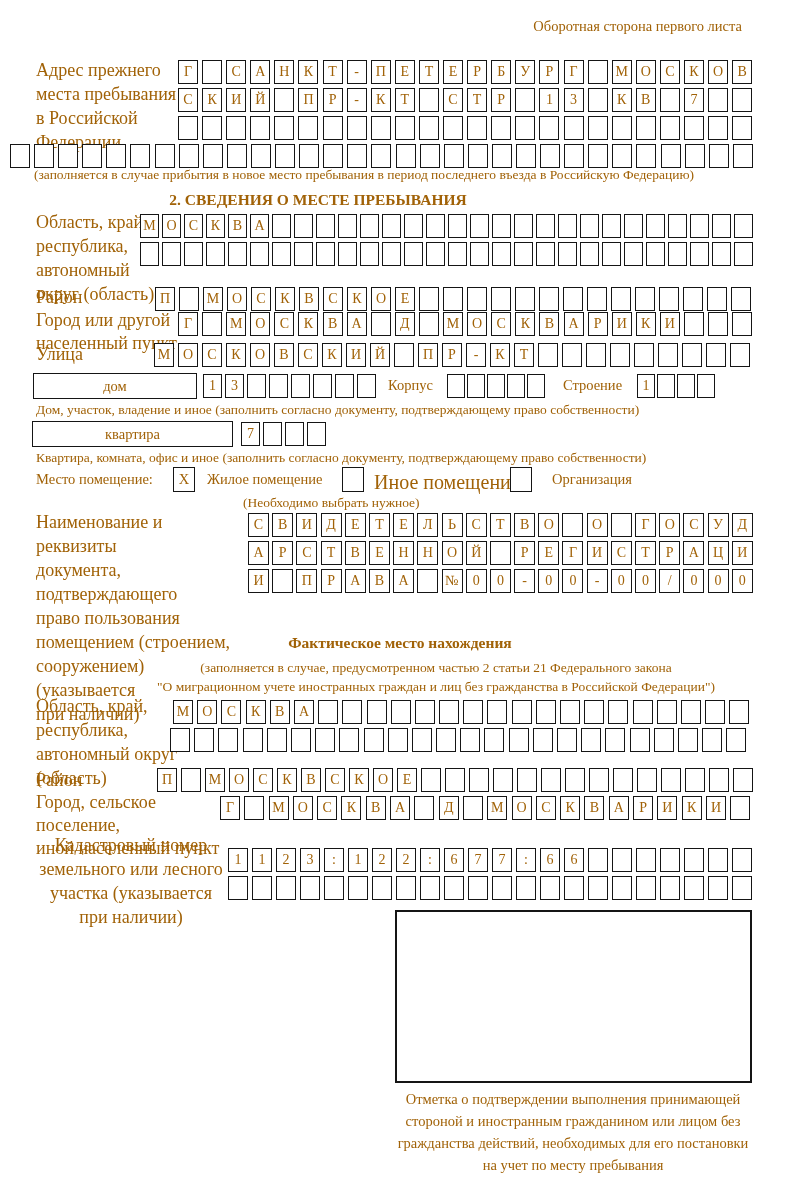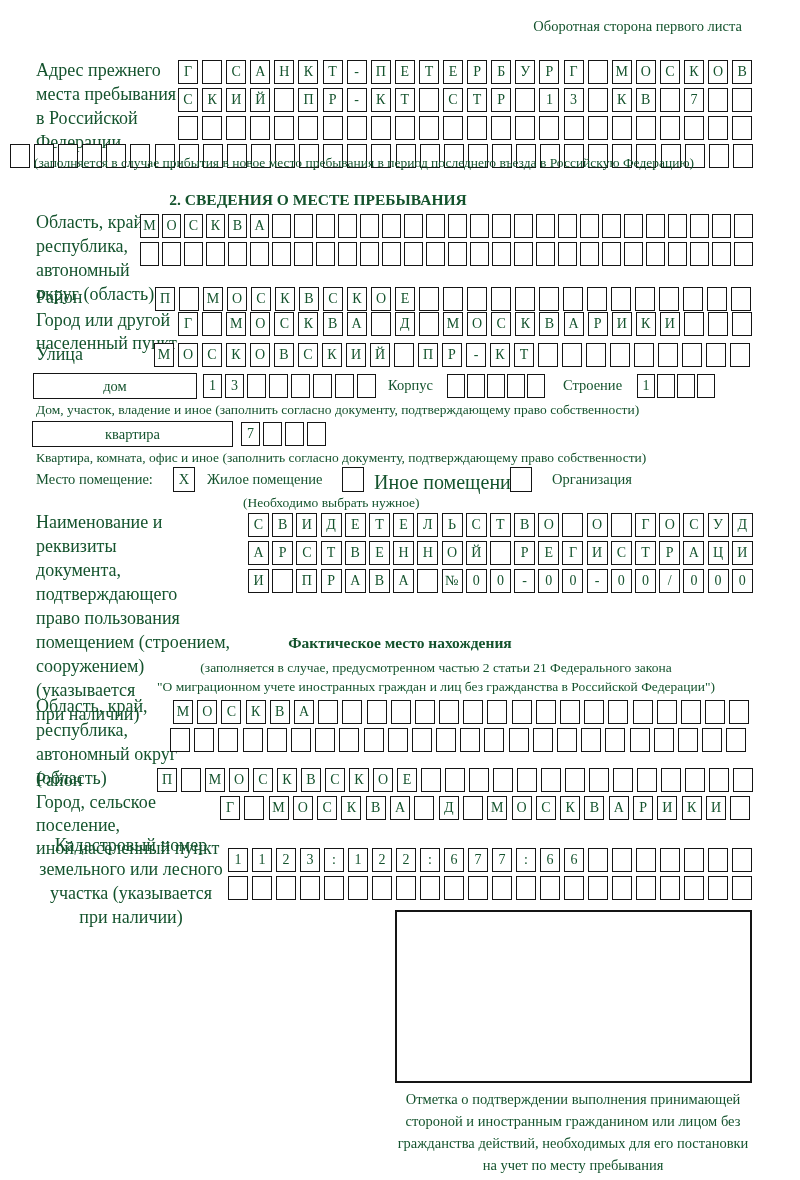--- a/index.html
+++ b/index.html
@@ -1,18 +1,18 @@
 <!DOCTYPE html>
 <html><head>
 <meta charset="utf-8">
 <style>
   html,body{margin:0;padding:0;background:#fff;}
   #page{
     position:relative;width:800px;height:1180px;background:#fff;
-    font-family:"Liberation Serif","DejaVu Serif",serif;color:#14532d;
+    font-family:"Liberation Serif","DejaVu Serif",serif;color:#a16207;
     overflow:hidden;
   }
   .abs{position:absolute;}
   .lbl{font-size:18px;line-height:24px;white-space:pre-line;}
   .note{font-size:13.5px;}
   .title{font-weight:bold;font-size:15.5px;}
   .center{text-align:center;}
   .cellrow{position:absolute;display:flex;gap:var(--g,4px);}
   .cell{
     box-sizing:border-box;flex:0 0 var(--w,20px);width:var(--w,20px);height:var(--h,24px);
@@ -145,21 +145,21 @@
       <span class="cell"></span>
       <span class="cell"></span>
       <span class="cell"></span>
       <span class="cell"></span>
       <span class="cell"></span>
       <span class="cell"></span>
       <span class="cell"></span>
       <span class="cell"></span>
       <span class="cell"></span>
     </div>
-  <div class="abs note center" style="left:0;top:155px;width:728px;">(заполняется в случае прибытия в новое место пребывания в период последнего въезда в Российскую Федерацию)</div>
+  <div class="abs note center" style="left:0;top:167px;width:728px;">(заполняется в случае прибытия в новое место пребывания в период последнего въезда в Российскую Федерацию)</div>
 
   <div class="abs title center" style="left:0;top:191px;width:636px;">2. СВЕДЕНИЯ О МЕСТЕ ПРЕБЫВАНИЯ</div>
 
   <div class="abs lbl" style="left:36px;top:210px;width:130px;">Область, край,
 республика,
 автономный
 округ (область)</div>
   <div class="cellrow" style="left:140px;top:214px;--w:19px;--g:3px;">
       <span class="cell">М</span>
       <span class="cell">О</span>

